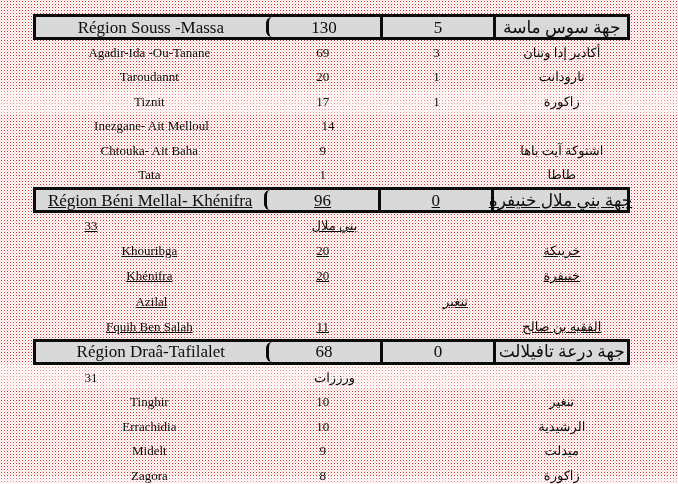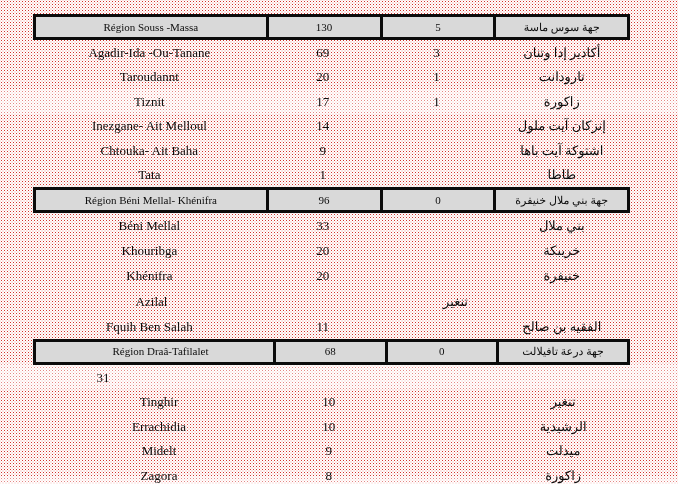--- a/index.html
+++ b/index.html
@@ -28,42 +28,42 @@
   .band.b1{top:89px;height:25px;}
   .band.b2{top:364px;height:25px;}
   .band.b3{top:476px;height:8px;}
 
   .tbl{
     position:absolute;left:33px;top:14px;width:597px;
   }
 
   .row{display:flex;}
   .row.s1{height:24.5px;}
-  .row.s2{height:25.2px;}
-  .row.s3{height:24.5px;padding-left:12px;}
+  .row.s2{height:25.2px;text-decoration:underline;}
+  .row.s3{height:24.5px;}
 
   .cell{
     display:flex;align-items:center;justify-content:center;
     box-sizing:border-box;
     font-size:13px;line-height:1;
     white-space:nowrap;
   }
   .c1{width:237px;}
-  .c2{width:116px;}
+  .c2{width:116px;border-radius:6px;}
   .c3{width:116px;}
   .c4{width:139px;direction:rtl;}
 
   
   .row.hdr{
     height:26px;
     background:#d9d9d9;
     border:3px solid #0b0b0b;
     box-sizing:border-box;
   }
-  .row.hdr .cell{font-size:11px;}
+  .row.hdr .cell{font-size:17px;}
   .row.hdr .c1{width:234px;}
   .row.hdr .c2,.row.hdr .c3,.row.hdr .c4{border-left:3px solid #0b0b0b;}
   .row.hdr .c4{width:136px;}
 </style>
 </head>
 <body>
 
 <div class="stage">
   <div class="band b1"></div>
   <div class="band b2"></div>
@@ -90,42 +90,40 @@
       <div class="row s1">
     <div class="cell c1">Tiznit</div>
     <div class="cell c2">17</div>
     <div class="cell c3">1</div>
     <div class="cell c4">زاكورة</div>
   </div>
       <div class="row s1">
     <div class="cell c1">Inezgane- Ait Melloul</div>
     <div class="cell c2">14</div>
     <div class="cell c3"></div>
-    <div class="cell c4">إنزكان آيت ملول</div>
   </div>
       <div class="row s1">
     <div class="cell c1">Chtouka- Ait Baha</div>
     <div class="cell c2">9</div>
     <div class="cell c3"></div>
     <div class="cell c4">اشتوكة آيت باها</div>
   </div>
       <div class="row s1">
     <div class="cell c1">Tata</div>
     <div class="cell c2">1</div>
     <div class="cell c3"></div>
     <div class="cell c4">طاطا</div>
   </div>
       <div class="row hdr s2">
     <div class="cell c1">Région Béni Mellal- Khénifra</div>
     <div class="cell c2">96</div>
     <div class="cell c3">0</div>
     <div class="cell c4">جهة بني ملال خنيفرة</div>
   </div>
       <div class="row s2">
-    <div class="cell c1">Béni Mellal</div>
     <div class="cell c2">33</div>
     <div class="cell c3"></div>
     <div class="cell c4">بني ملال</div>
   </div>
       <div class="row s2">
     <div class="cell c1">Khouribga</div>
     <div class="cell c2">20</div>
     <div class="cell c3"></div>
     <div class="cell c4">خريبكة</div>
   </div>
@@ -148,20 +146,21 @@
   </div>
       <div class="row hdr s3">
     <div class="cell c1">Région Draâ-Tafilalet</div>
     <div class="cell c2">68</div>
     <div class="cell c3">0</div>
     <div class="cell c4">جهة درعة تافيلالت</div>
   </div>
       <div class="row s3">
     <div class="cell c2">31</div>
     <div class="cell c3"></div>
+    <div class="cell c4">ورززات</div>
   </div>
       <div class="row s3">
     <div class="cell c1">Tinghir</div>
     <div class="cell c2">10</div>
     <div class="cell c3"></div>
     <div class="cell c4">تنغير</div>
   </div>
       <div class="row s3">
     <div class="cell c1">Errachidia</div>
     <div class="cell c2">10</div>

